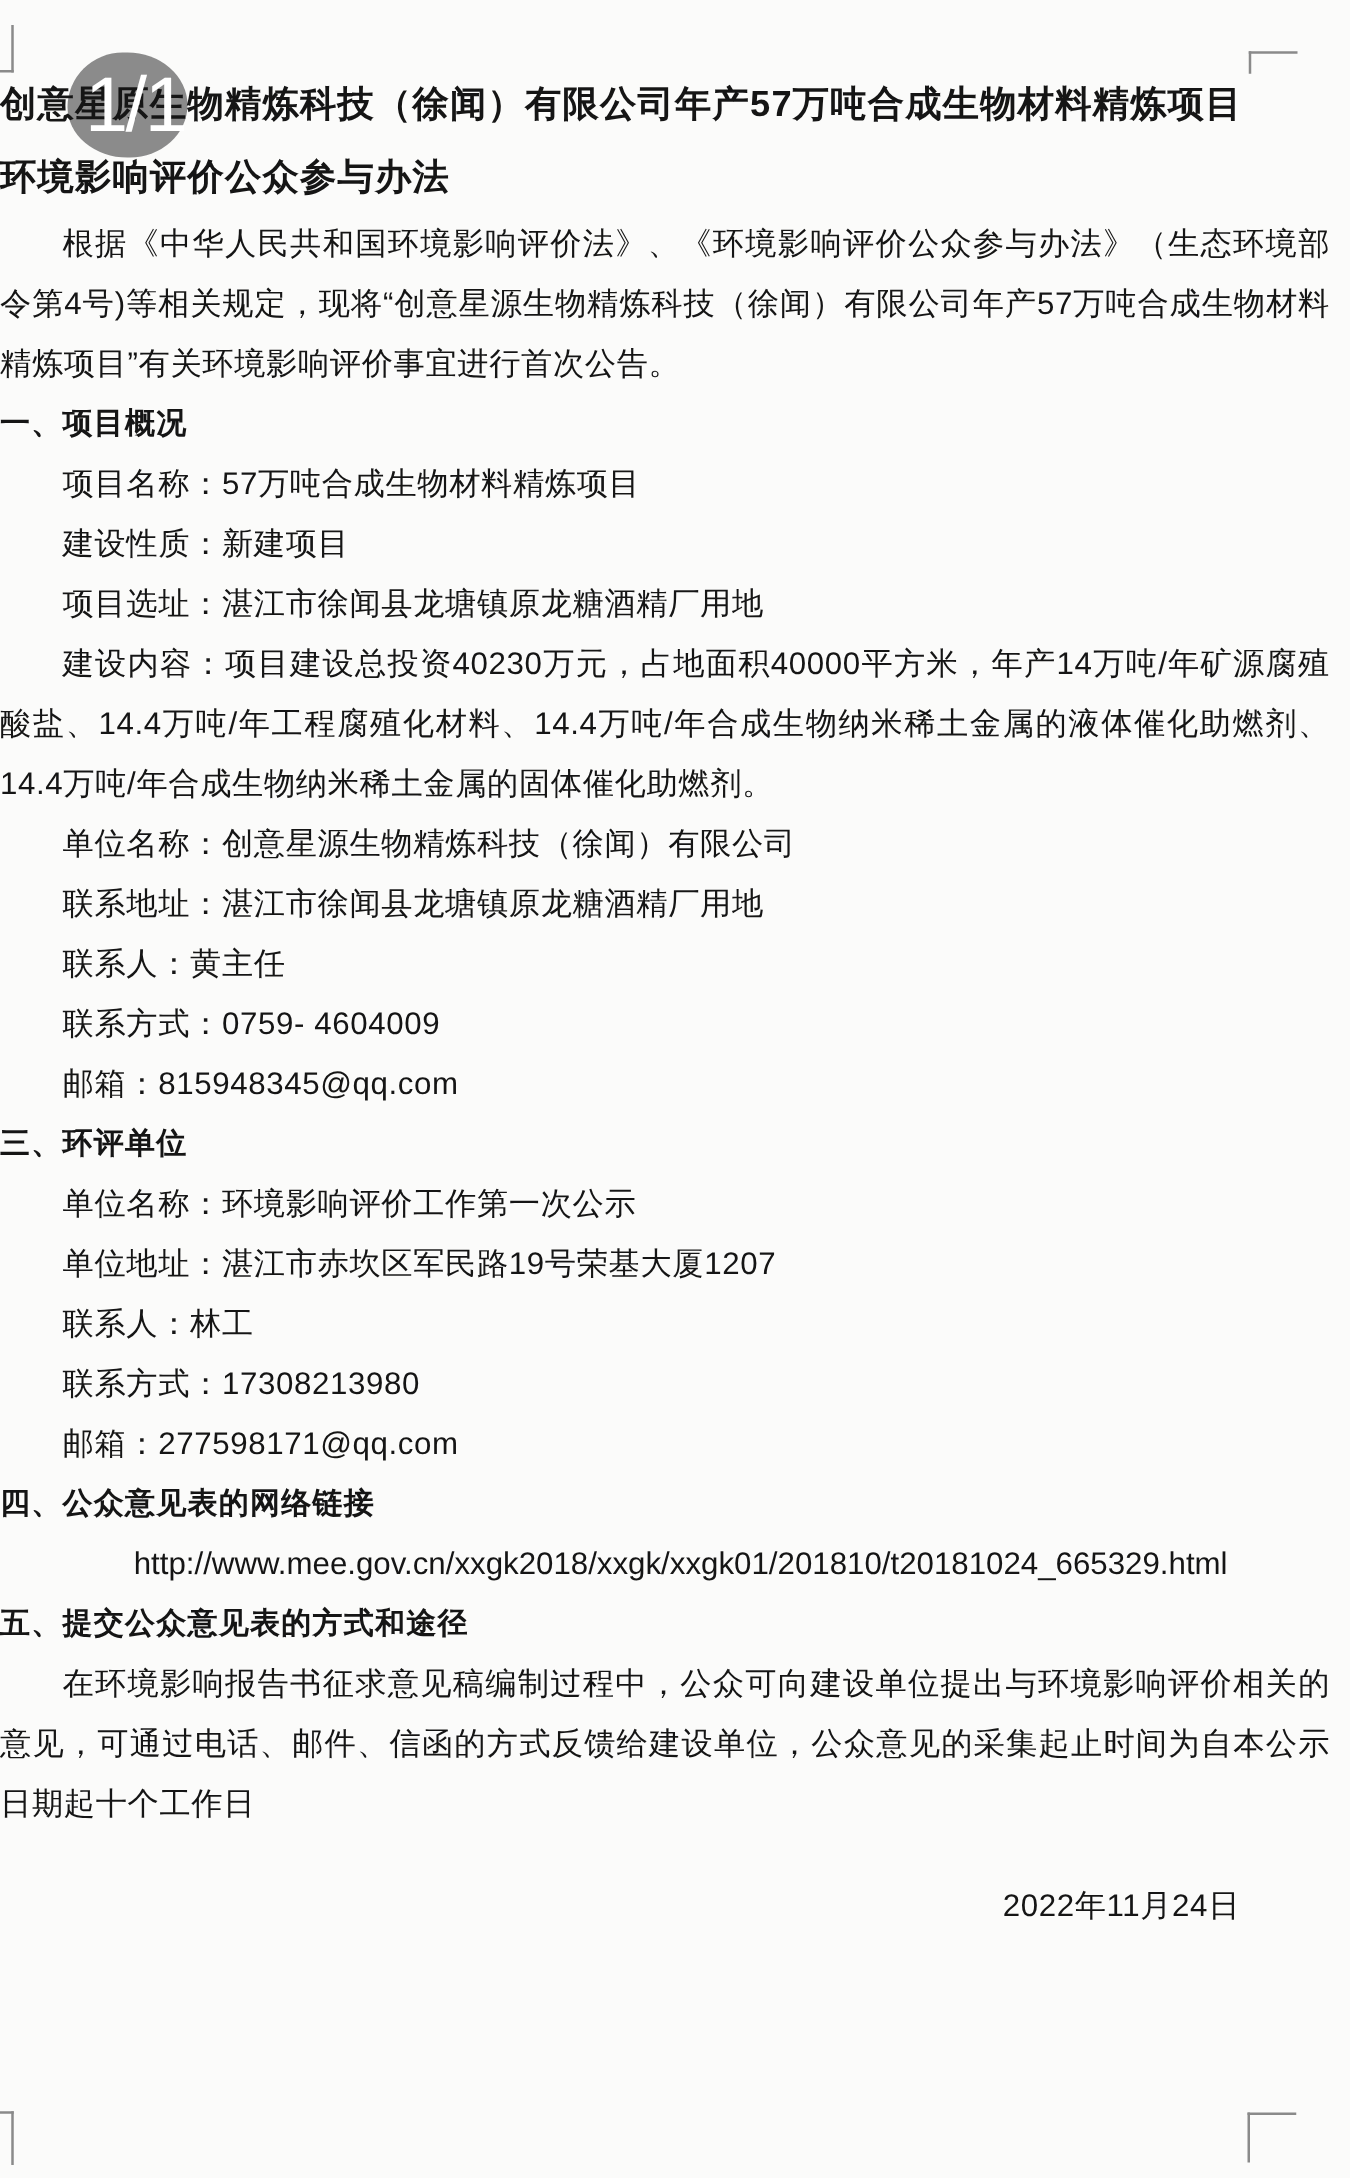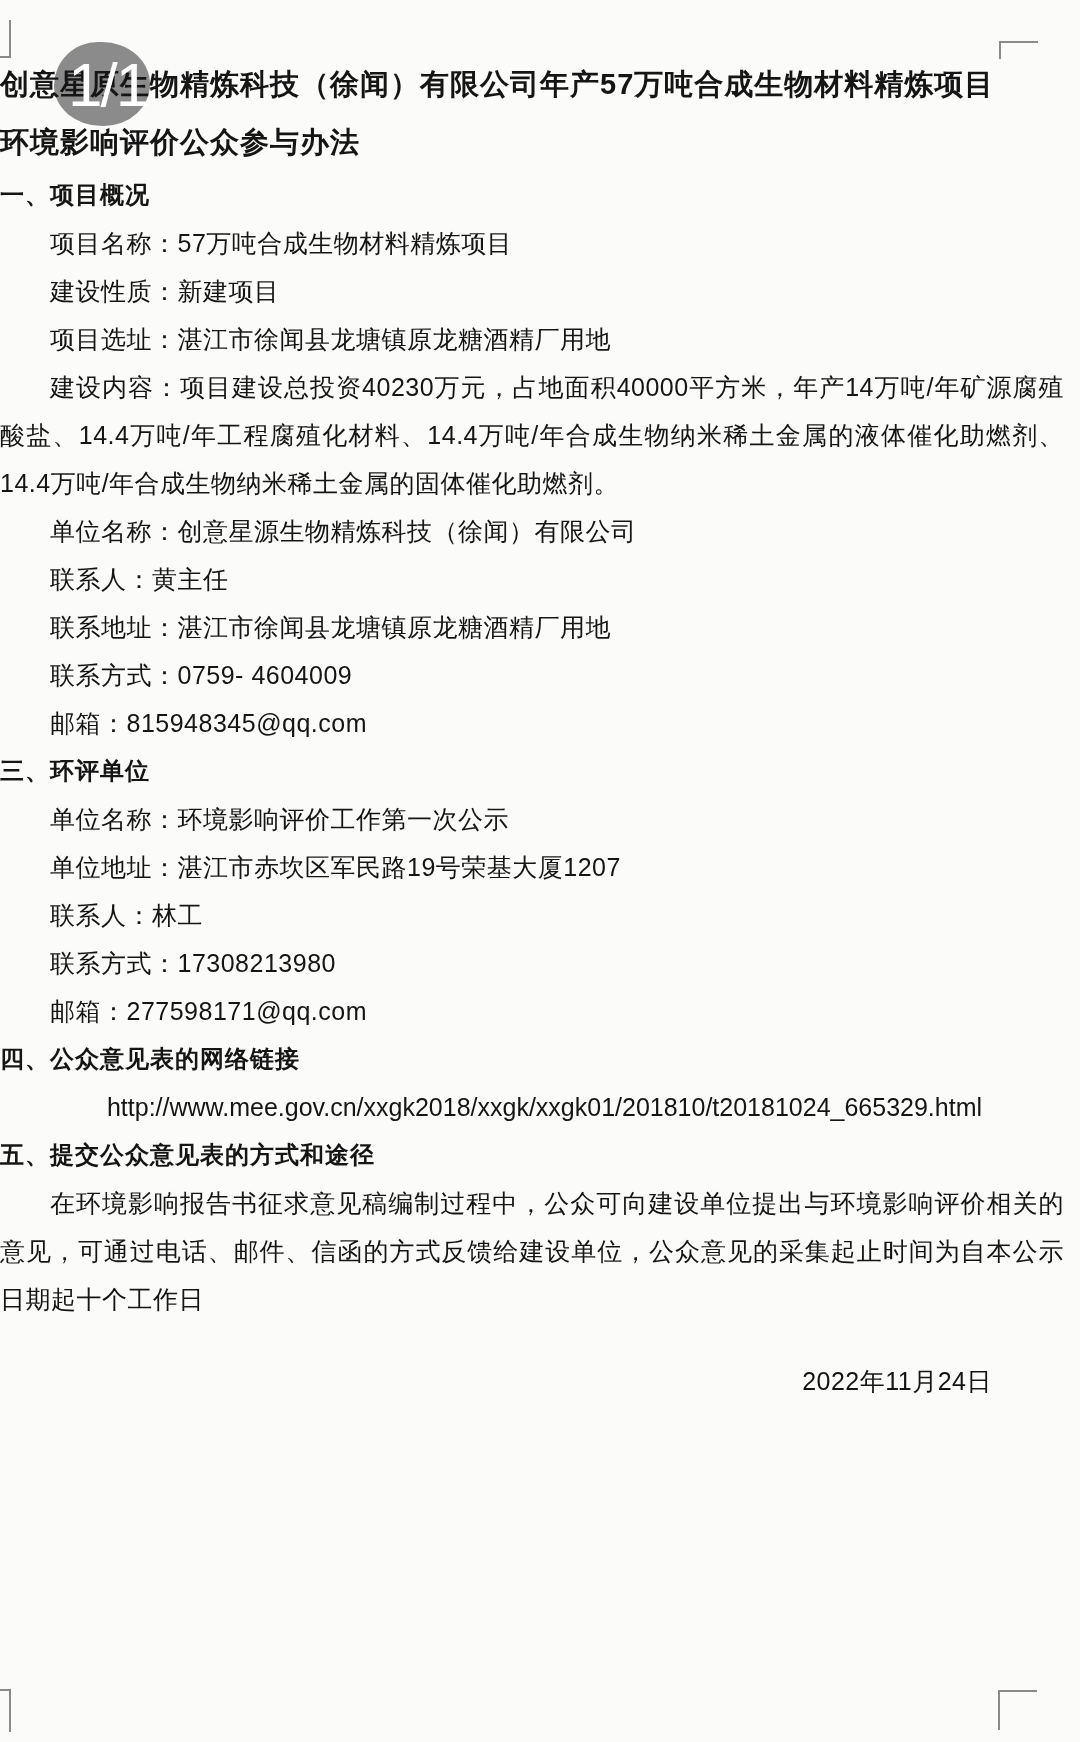--- a/index.html
+++ b/index.html
@@ -104,30 +104,31 @@
   <div class="badge-blob"></div>
   <div class="badge-label">1/1</div>
 
   <h1 class="title">
     <div>创意星原生物精炼科技（徐闻）有限公司年产57万吨合成生物材料精炼项目</div>
     <div>环境影响评价公众参与办法</div>
   </h1>
 
   <div class="doc-body">
 
+    <p class="line">根据《中华人民共和国环境影响评价法》、《环境影响评价公众参与办法》（生态环境部令第4号)等相关规定，现将“创意星源生物精炼科技（徐闻）有限公司年产57万吨合成生物材料精炼项目”有关环境影响评价事宜进行首次公告。</p>
 
     <h2 class="heading">一、项目概况</h2>
     <p class="line">项目名称：57万吨合成生物材料精炼项目</p>
     <p class="line">建设性质：新建项目</p>
     <p class="line">项目选址：湛江市徐闻县龙塘镇原龙糖酒精厂用地</p>
     <p class="line">建设内容：项目建设总投资40230万元，占地面积40000平方米，年产14万吨/年矿源腐殖酸盐、14.4万吨/年工程腐殖化材料、14.4万吨/年合成生物纳米稀土金属的液体催化助燃剂、14.4万吨/年合成生物纳米稀土金属的固体催化助燃剂。</p>
 
     <p class="line">单位名称：创意星源生物精炼科技（徐闻）有限公司</p>
+    <p class="line">联系地址：湛江市徐闻县龙塘镇原龙糖酒精厂用地</p>
     <p class="line">联系人：黄主任</p>
-    <p class="line">联系地址：湛江市徐闻县龙塘镇原龙糖酒精厂用地</p>
     <p class="line">联系方式：0759- 4604009</p>
     <p class="line">邮箱：815948345@qq.com</p>
 
     <h2 class="heading">三、环评单位</h2>
     <p class="line">单位名称：环境影响评价工作第一次公示</p>
     <p class="line">单位地址：湛江市赤坎区军民路19号荣基大厦1207</p>
     <p class="line">联系人：林工</p>
     <p class="line">联系方式：17308213980</p>
     <p class="line">邮箱：277598171@qq.com</p>
 

